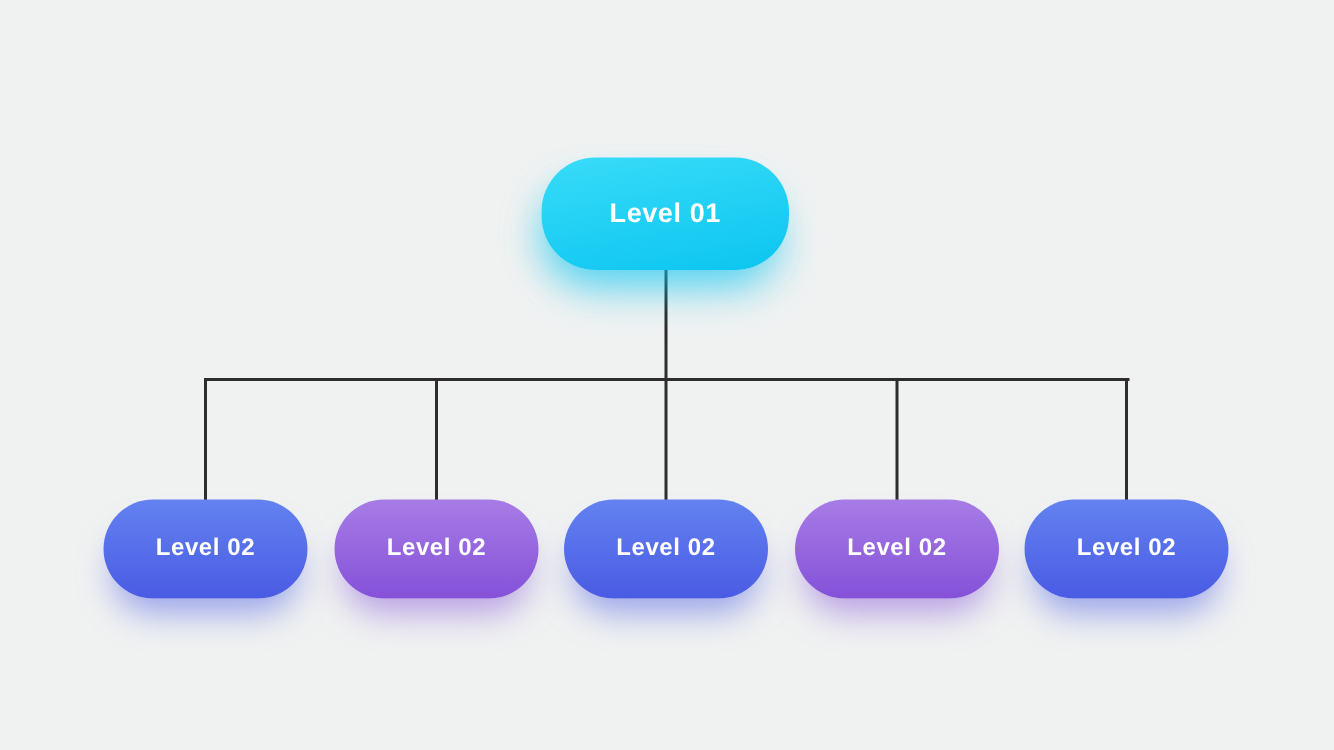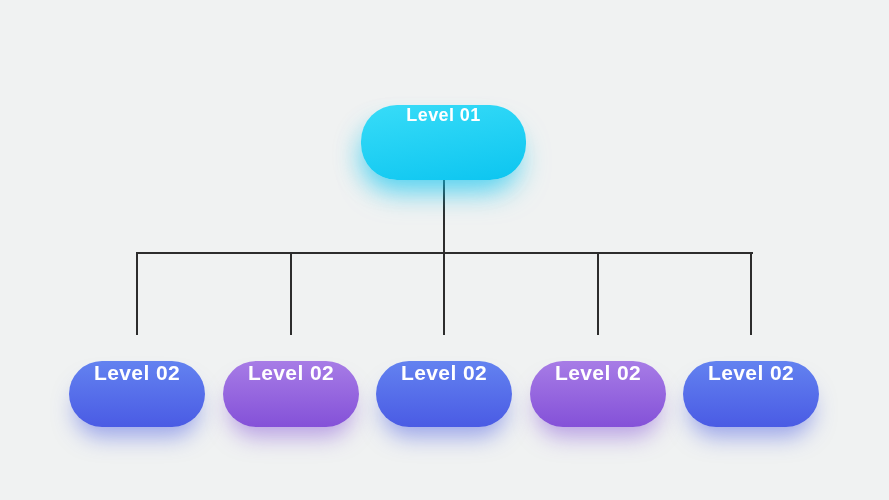--- a/index.html
+++ b/index.html
@@ -17,20 +17,21 @@
   .connector {
     position: absolute;
     background: var(--connector, #2d2d2d);
     z-index: 1;
   }
   .connector.v { width: 2px; }
   .connector.h { height: 2px; }
   .node {
     position: absolute;
     display: flex;
+    align-items: center;
     justify-content: center;
     color: var(--text, #ffffff);
     font-weight: bold;
     letter-spacing: 0.4px;
     z-index: 2;
     user-select: none;
   }
   .node-root {
     left: 361px;
     top: 105px;
@@ -40,22 +41,21 @@
     font-size: 18px;
     background: linear-gradient(170deg, var(--cyan-top, #38dcf8) 0%, var(--cyan-bottom, #0cc5f0) 100%);
     box-shadow: 0 18px 28px -6px rgba(12, 197, 240, 0.55),
                 -10px 12px 26px -8px rgba(12, 197, 240, 0.35);
   }
   .node-child {
     top: 333px;
     width: 136px;
     height: 66px;
     border-radius: 33px;
-    font-size: 21px;
-    margin-top: 28px;
+    font-size: 16px;
   }
   .node-blue {
     background: linear-gradient(180deg, var(--blue-top, #6382f0) 0%, var(--blue-bottom, #4a5be4) 100%);
     box-shadow: 0 16px 22px -6px rgba(74, 91, 228, 0.5);
   }
   .node-purple {
     background: linear-gradient(180deg, var(--purple-top, #a77ce6) 0%, var(--purple-bottom, #8451d8) 100%);
     box-shadow: 0 16px 22px -6px rgba(132, 81, 216, 0.5);
   }
   .child-1 { left: 69px; }

